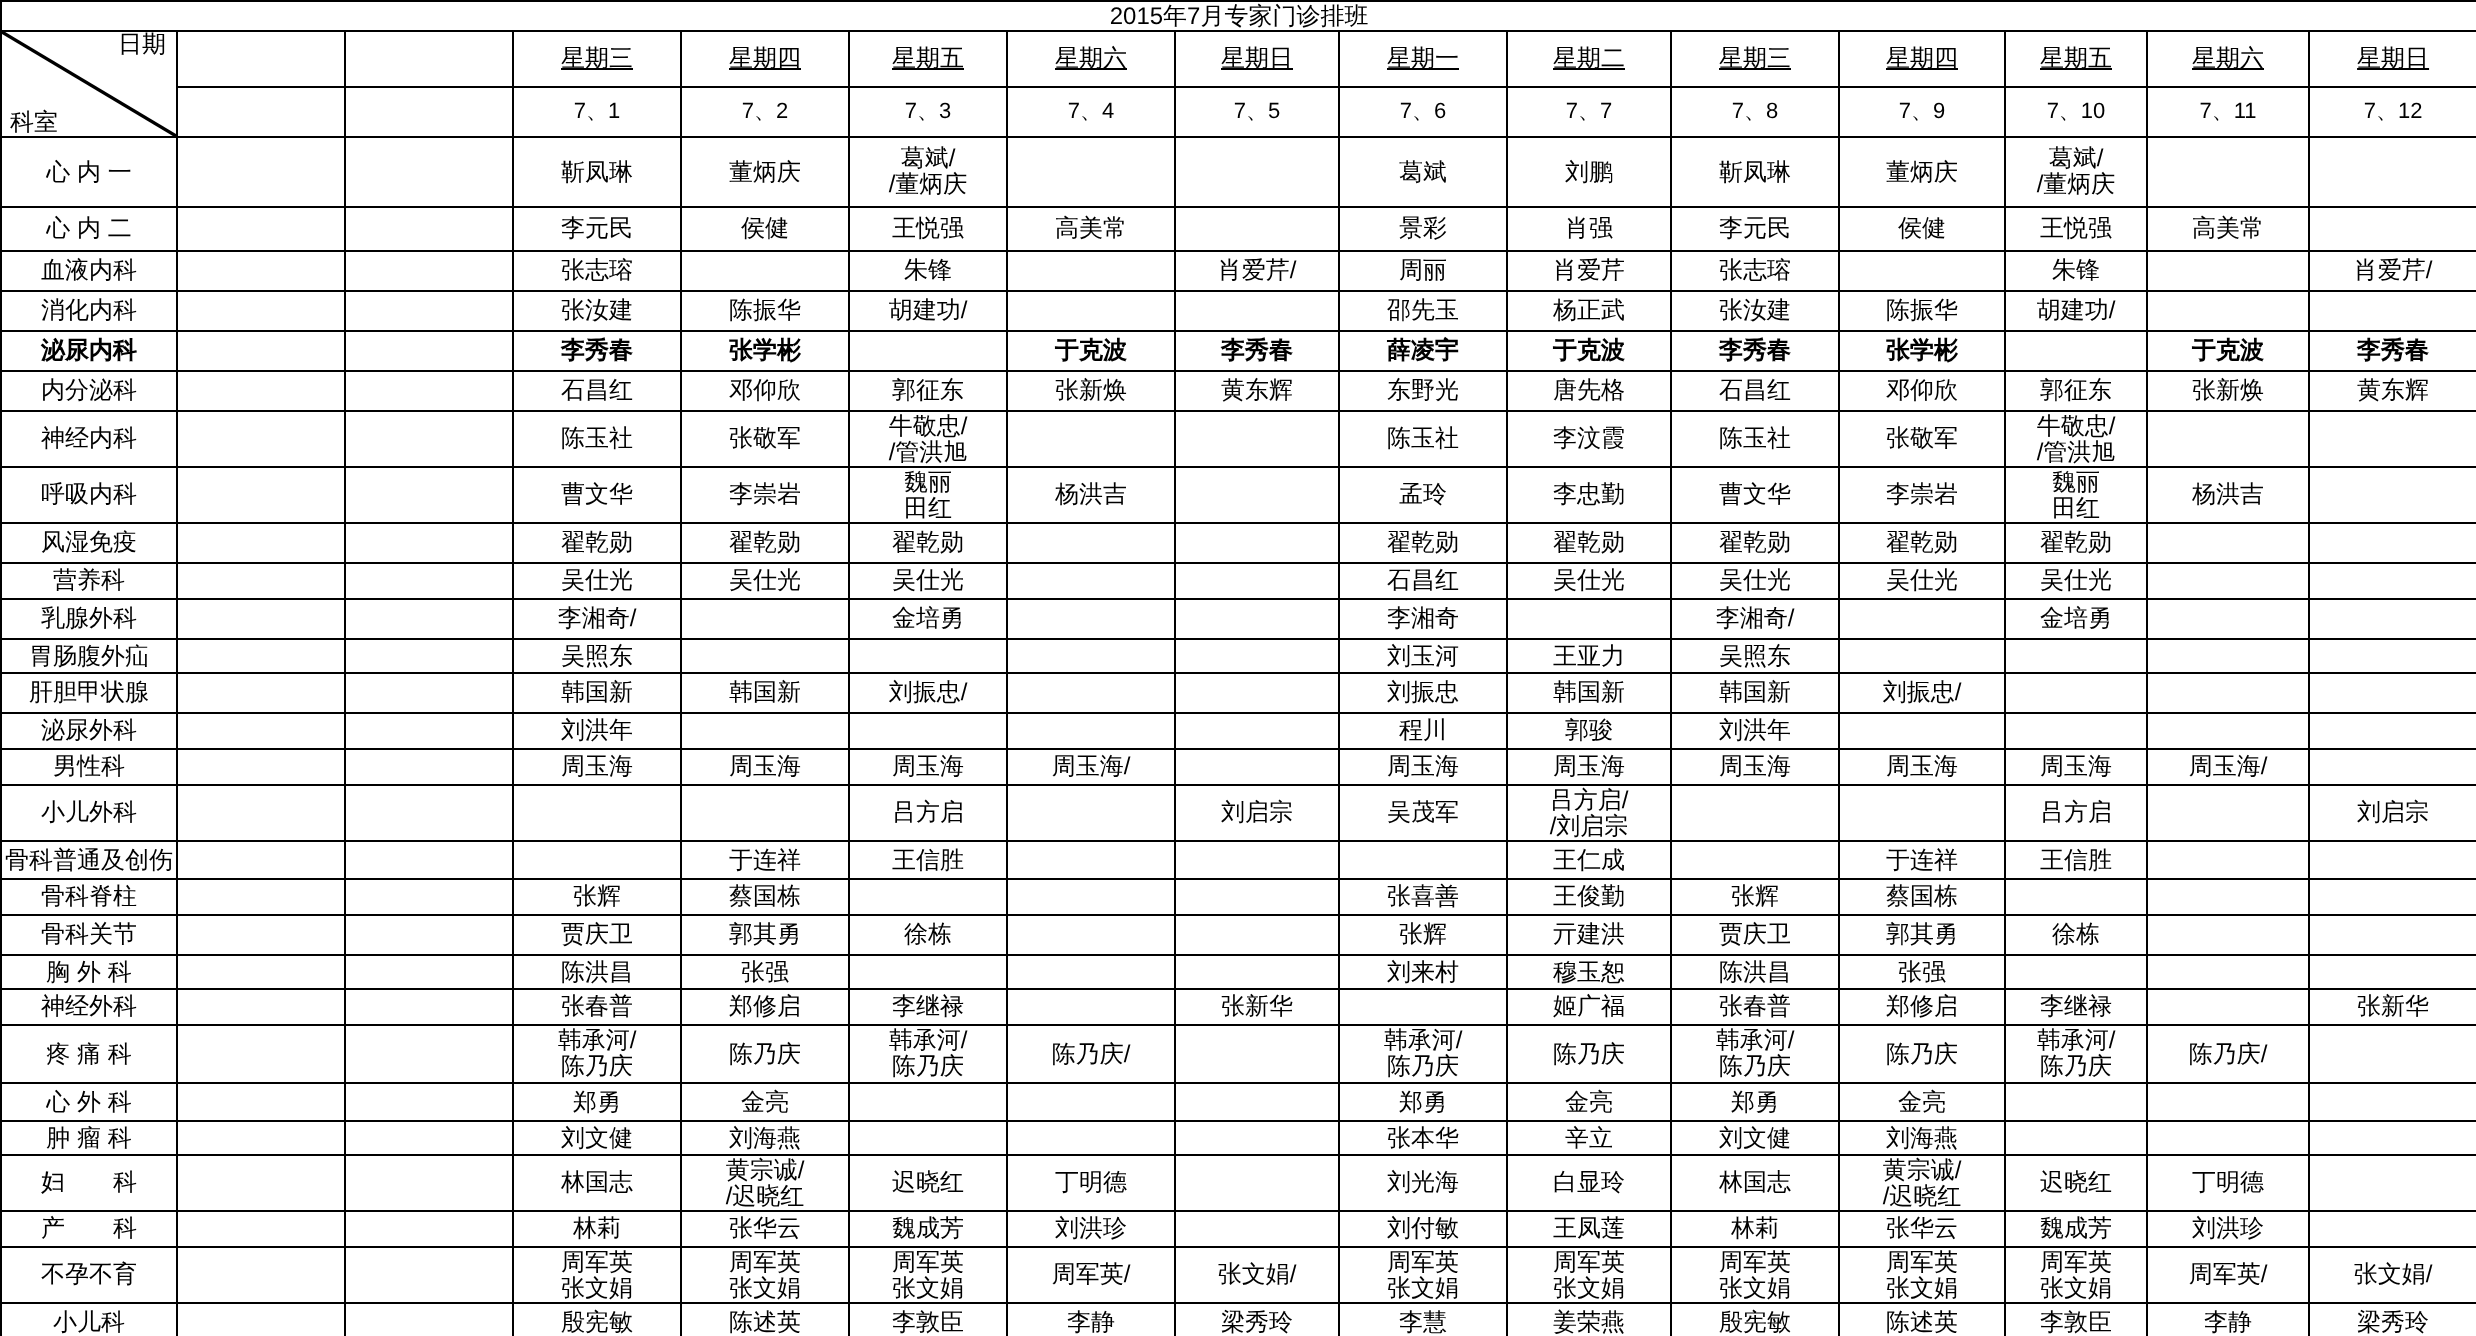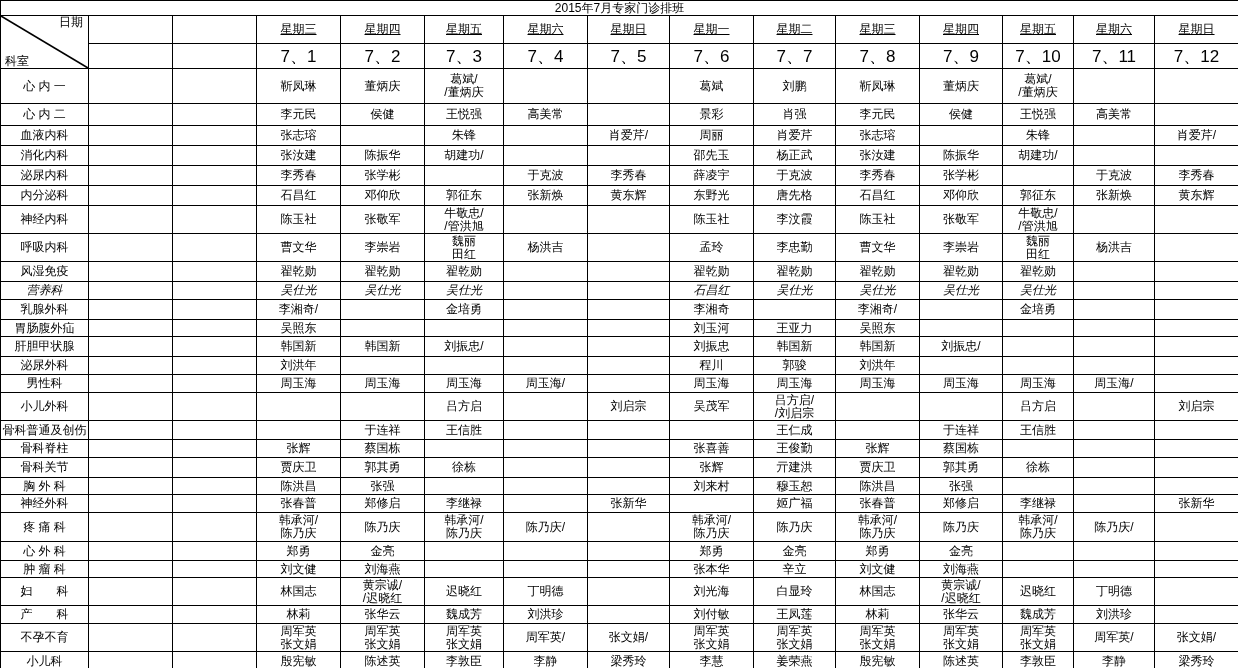--- a/index.html
+++ b/index.html
@@ -22,21 +22,21 @@
     overflow:hidden;
     white-space:pre-line;
   }
   tr.title-row td {
     height:14px;
     font-size:12px;
     line-height:14px;
     white-space:nowrap;
   }
   tr.day-row td { height:15px; }
-  tr.date-row td { height:12px; font-size:17px; }
+  tr.date-row td { height:12px; font-size:11px; }
   td.day-cell span { text-decoration:underline; }
   td.corner {
     position:relative;
     white-space:nowrap;
     text-decoration:underline;
   }
   td.corner svg { position:absolute; left:0; top:0; width:100%; height:100%; }
   td.corner .corner-top { position:absolute; top:0px; right:5px; font-size:12px; }
   td.corner .corner-bottom { position:absolute; bottom:0px; left:4px; font-size:12px; }
   td.dept-cell { font-size:12px; white-space:nowrap; }
@@ -170,21 +170,21 @@
         <td></td>
         <td></td>
         <td>邵先玉</td>
         <td>杨正武</td>
         <td>张汝建</td>
         <td>陈振华</td>
         <td>胡建功/</td>
         <td></td>
         <td></td>
       </tr>
-      <tr style="height: 20px;">
+      <tr style="height: 20px; font-weight: bold;">
         <td class="dept-cell">泌尿内科</td>
         <td></td>
         <td></td>
         <td>李秀春</td>
         <td>张学彬</td>
         <td></td>
         <td>于克波</td>
         <td>李秀春</td>
         <td>薛凌宇</td>
         <td>于克波</td>
@@ -259,21 +259,21 @@
         <td></td>
         <td></td>
         <td>翟乾勋</td>
         <td>翟乾勋</td>
         <td>翟乾勋</td>
         <td>翟乾勋</td>
         <td>翟乾勋</td>
         <td></td>
         <td></td>
       </tr>
-      <tr style="height: 18px; font-style: italic;">
+      <tr style="height: 18px;">
         <td class="dept-cell">营养科</td>
         <td></td>
         <td></td>
         <td>吴仕光</td>
         <td>吴仕光</td>
         <td>吴仕光</td>
         <td></td>
         <td></td>
         <td>石昌红</td>
         <td>吴仕光</td>

